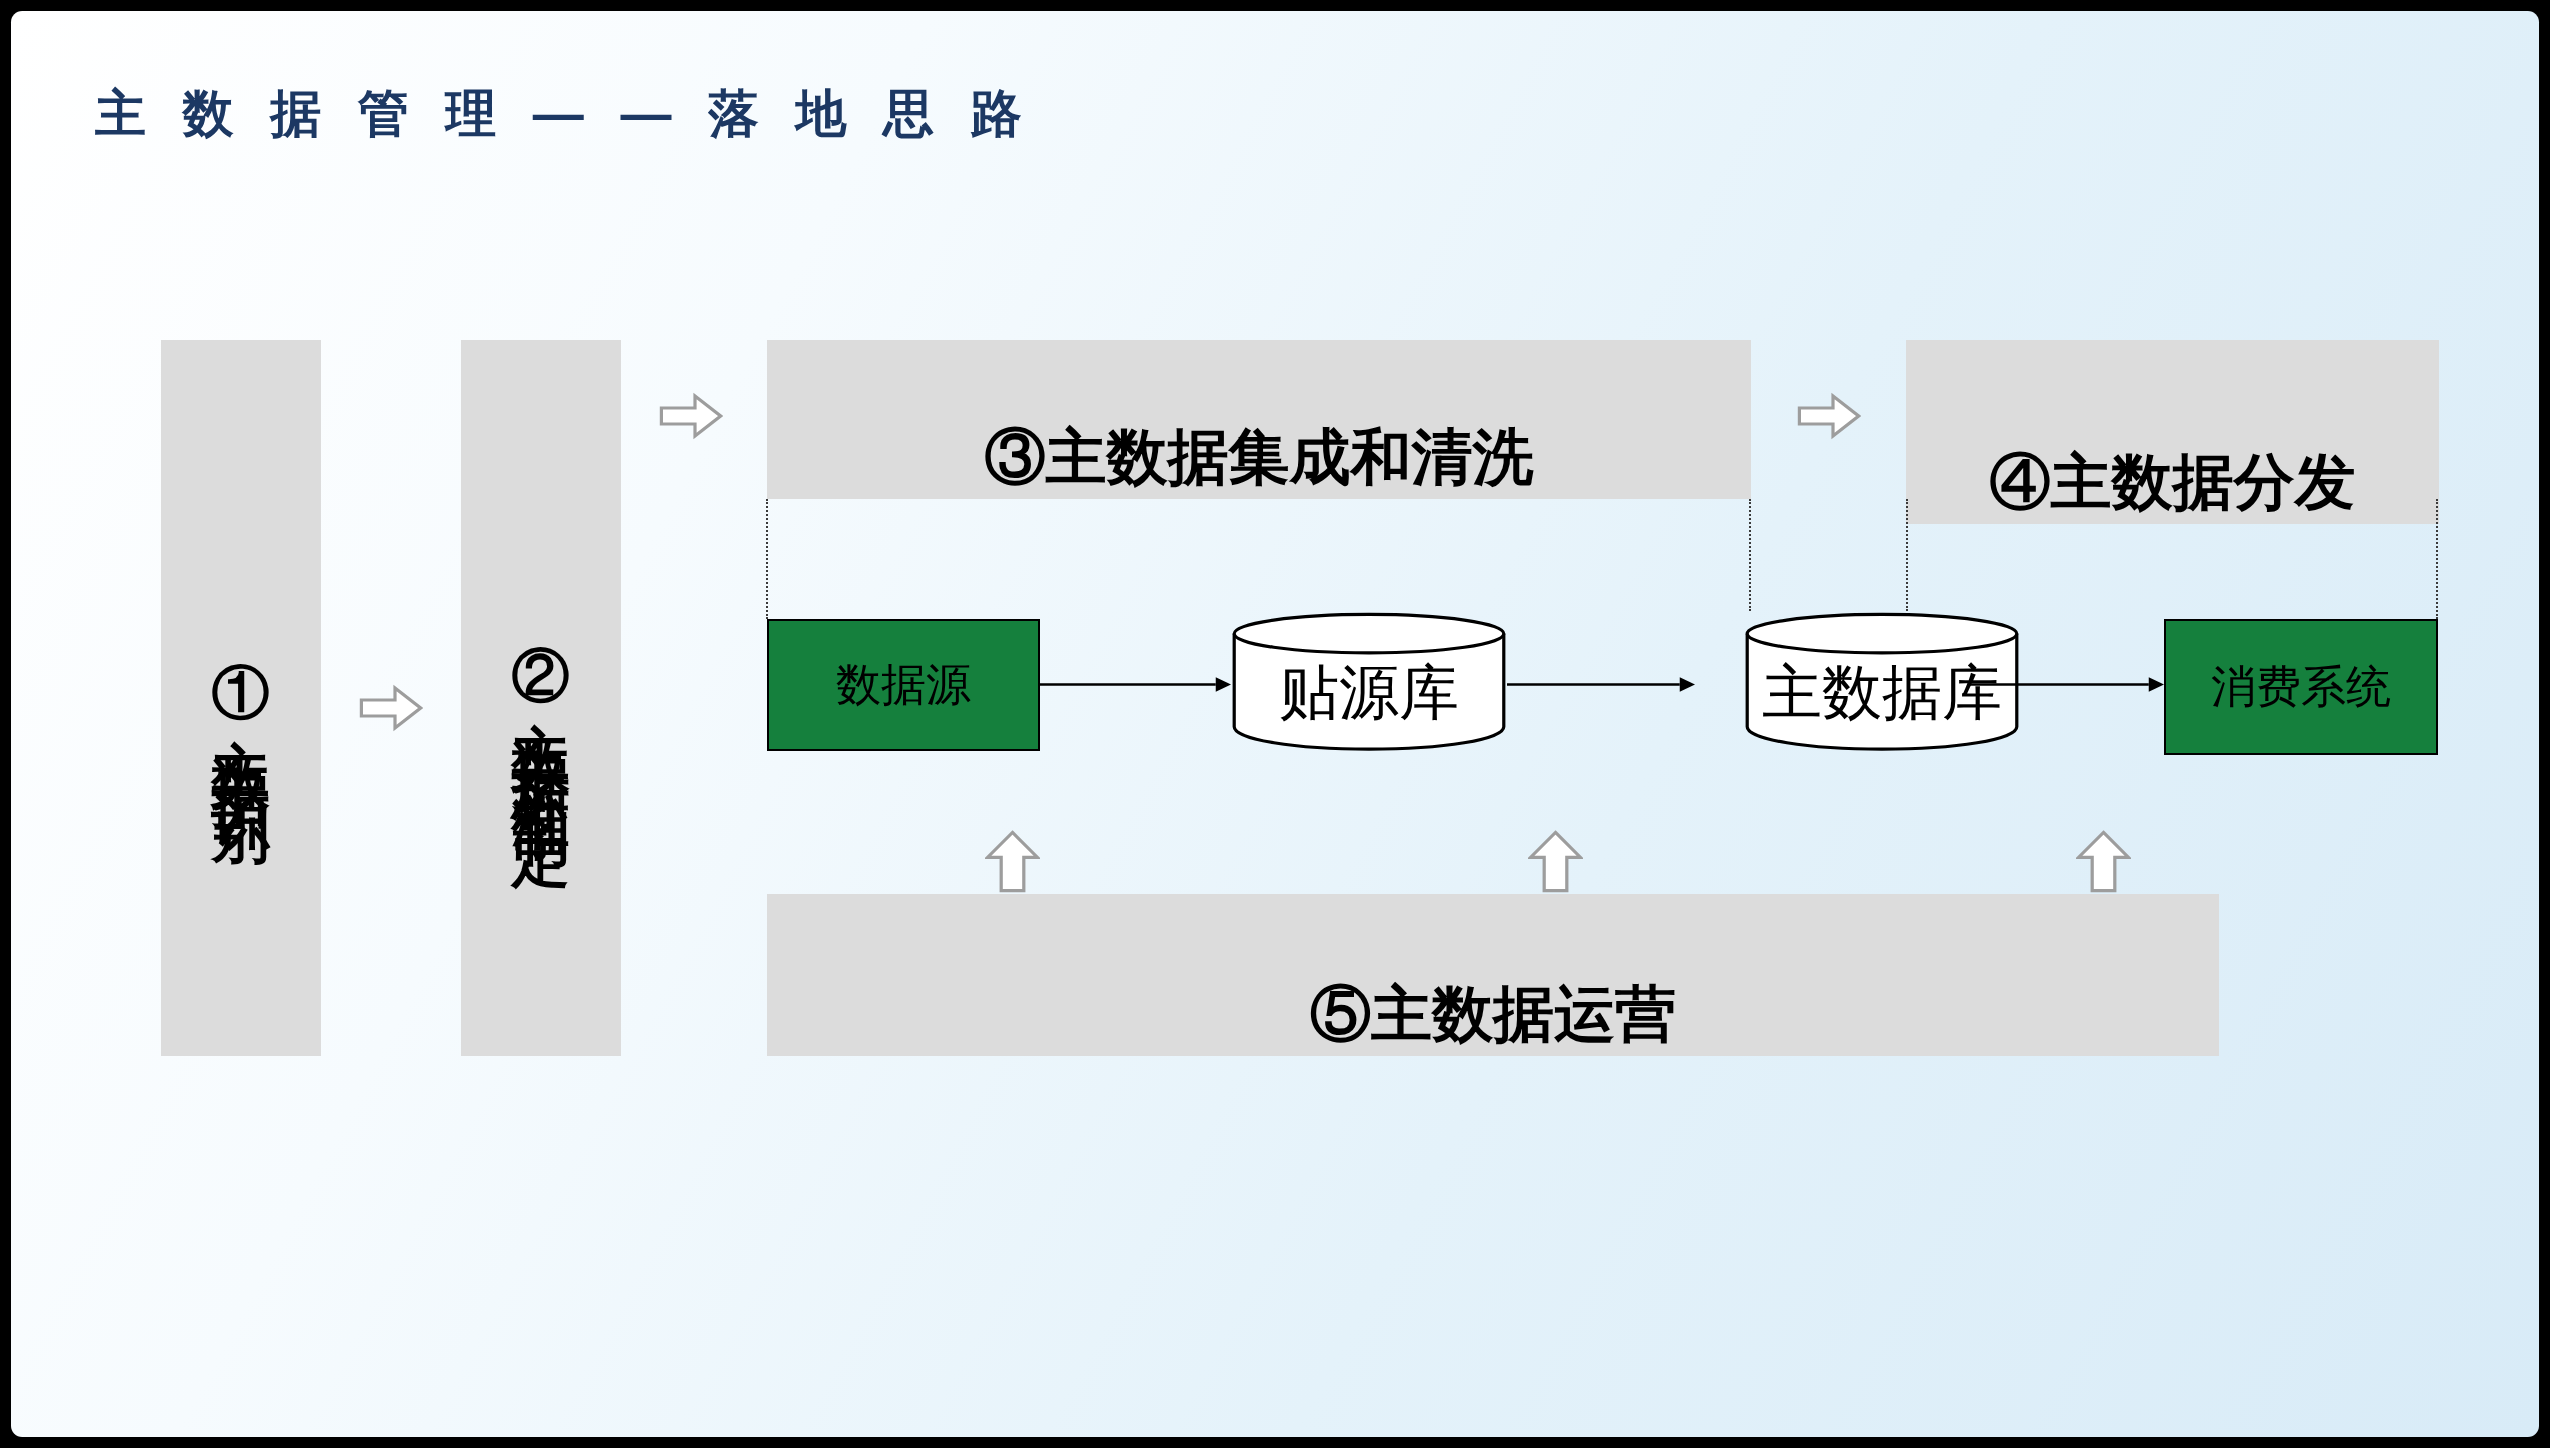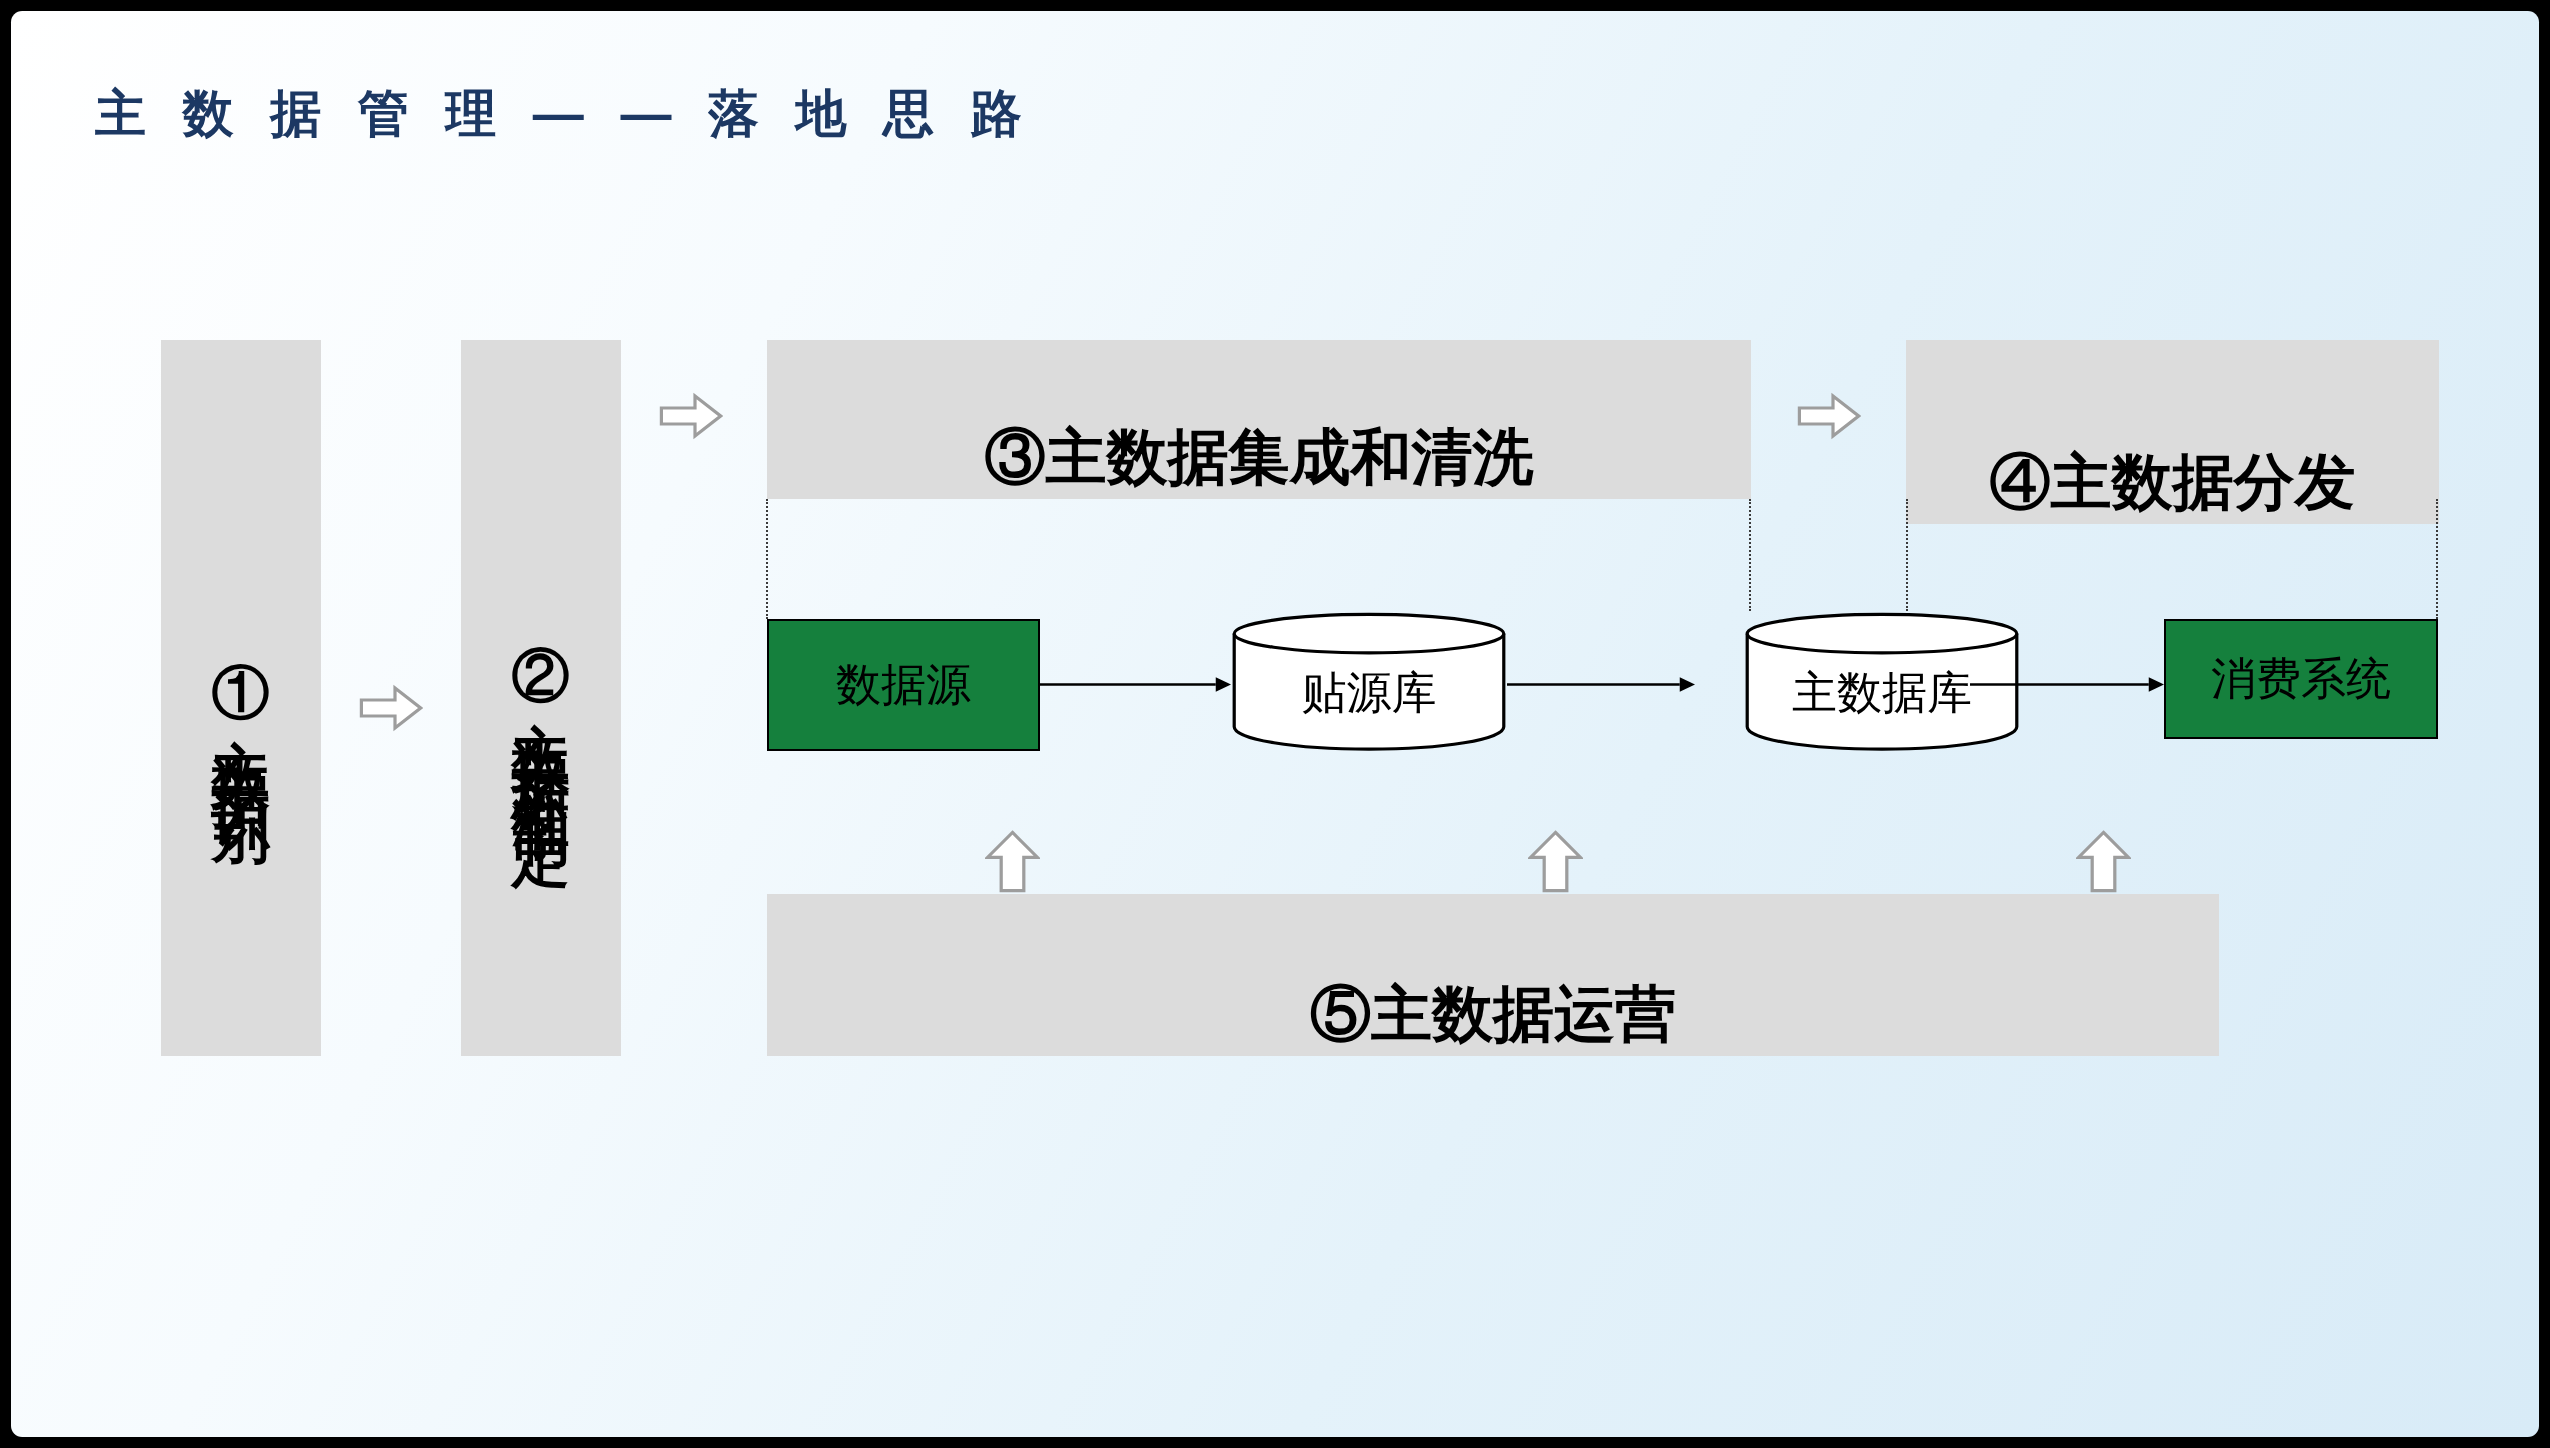--- a/index.html
+++ b/index.html
@@ -36,21 +36,21 @@
     position:absolute; background:#15803d; border:2.4px solid var(--node-border,#000000);
     display:flex; align-items:center; justify-content:center;
     font-size:45px; font-weight:500;
   }
 
   .cyl { position:absolute; }
   .cyl svg { position:absolute; left:0; top:0; }
   .cyl .label {
     position:absolute; left:0; top:0; right:0; bottom:0;
     display:flex; align-items:center; justify-content:center;
-    padding-top:24px; font-size:45px; font-weight:500;
+    padding-top:24px; font-size:60px; font-weight:500;
   }
 
   .block-arrow { position:absolute; }
   .block-arrow polygon {
     fill:#ffffff;
     stroke: var(--arrow-outline,#9d9d9d);
     stroke-width:4;
     stroke-linejoin:miter;
   }
 
@@ -130,21 +130,21 @@
       <ellipse cx="172" cy="28" rx="168" ry="24" fill="#ffffff" stroke="#000000" stroke-width="4"></ellipse>
     </svg>
     <div class="label">主数据库</div>
   </div>
 
   <svg class="connector" style="left:1970px; top:674px;" width="194" height="21" viewBox="0 0 242 26">
     <line x1="0" y1="13" x2="223" y2="13"></line>
     <polygon points="223,4 242,13 223,22"></polygon>
   </svg>
 
-  <div class="node-rect" style="left:2164px; top:619px; width:274px; height:120px;text-align:center;">
+  <div class="node-rect" style="left:2164px; top:619px; width:274px; height:136px;text-align:center;">
     <span>消费系统</span>
   </div>
 
   <svg class="block-arrow" style="left:985px; top:830px;" width="55" height="63" viewBox="0 0 68 78">
     <polygon points="34,3 65,34 48,34 48,75 20,75 20,34 3,34"></polygon>
   </svg>
   <svg class="block-arrow" style="left:1528px; top:830px;" width="55" height="63" viewBox="0 0 68 78">
     <polygon points="34,3 65,34 48,34 48,75 20,75 20,34 3,34"></polygon>
   </svg>
   <svg class="block-arrow" style="left:2076px; top:830px;" width="55" height="63" viewBox="0 0 68 78">

